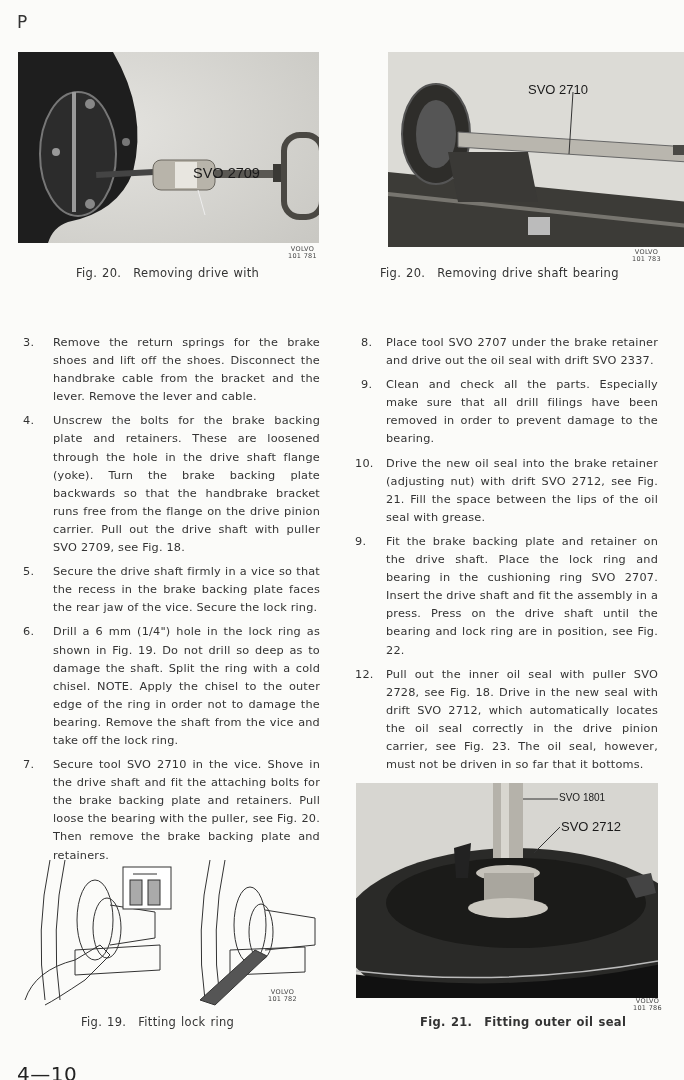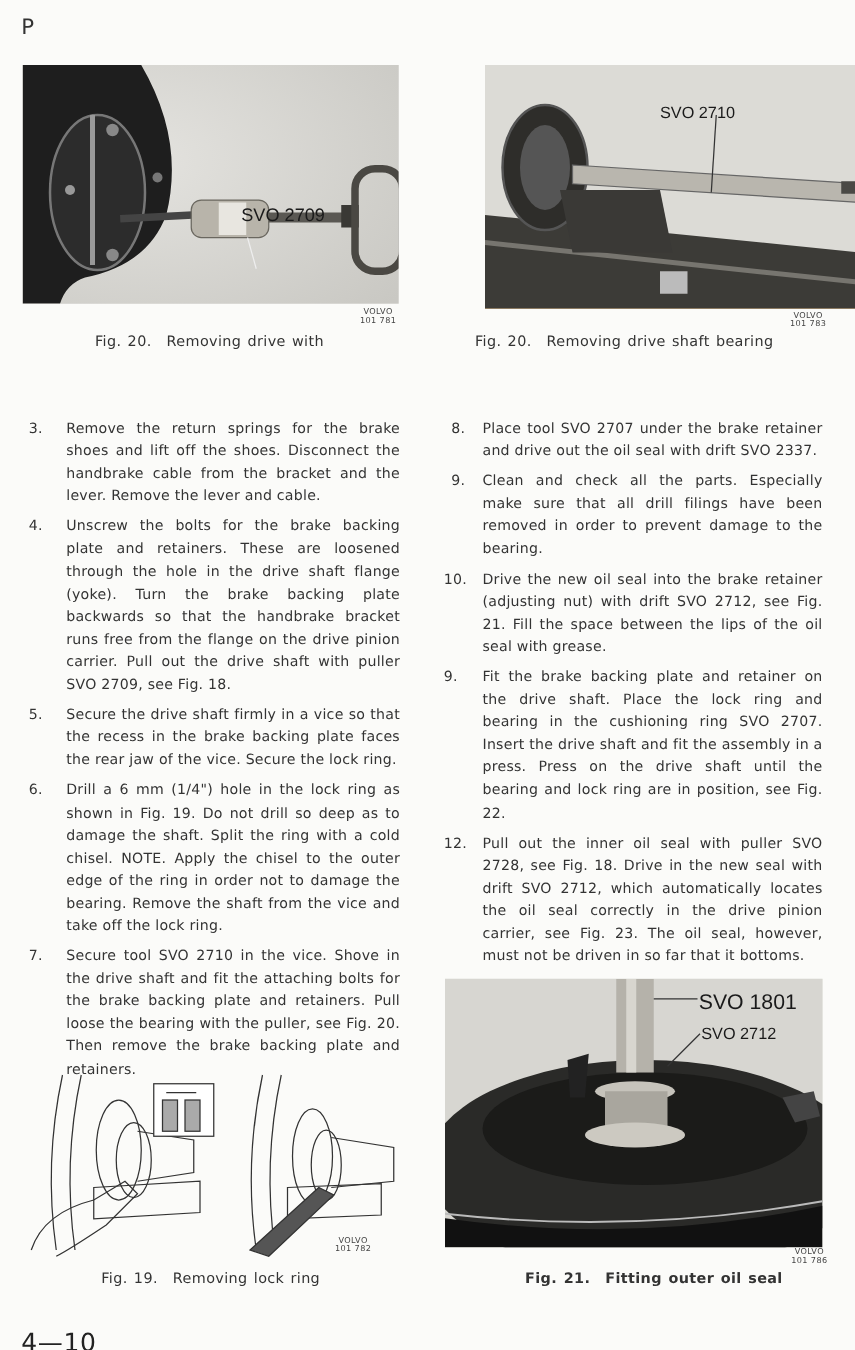--- a/index.html
+++ b/index.html
@@ -122,41 +122,41 @@
     <path d="M250 60 L300 68 L300 95 L250 100"></path>
     <path d="M215 100 L290 97 L290 122 L215 125 Z"></path>
     <path d="M185 150 L240 100 L252 106 L200 155 Z" fill="#555"></path>
   </svg>
 </div>
 <div class="ref" style="left:268px; top:989px;">
   <div>VOLVO</div>
   <div>101 782</div>
 </div>
 <div class="caption" style="left:81px; top:1015px;">
-  <span class="num">Fig. 19.</span><span>Removing lock ring</span>
+  <span class="num">Fig. 19.</span><span>Fitting lock ring</span>
 </div>
 
 <div class="photo" style="left:356px; top:783px; width:302px; height:215px; background:#d4d3ce;">
   <svg width="302" height="215" viewBox="0 0 302 215">
     <rect width="302" height="215" fill="#d7d6d1"></rect>
     <ellipse cx="160" cy="150" rx="175" ry="85" fill="#2a2a28"></ellipse>
     <ellipse cx="160" cy="120" rx="130" ry="45" fill="#1b1b19"></ellipse>
     <path d="M-10 190 Q150 215 310 180 L310 215 L-10 215 Z" fill="#111"></path>
     <path d="M0 188 Q150 205 302 178" stroke="#bbb" stroke-width="1.5" fill="none"></path>
     <rect x="137" y="0" width="30" height="75" fill="#b5b2aa"></rect>
     <rect x="145" y="0" width="8" height="75" fill="#d8d6cf"></rect>
     <ellipse cx="152" cy="90" rx="32" ry="8" fill="#c6c3bb"></ellipse>
     <rect x="128" y="90" width="50" height="30" fill="#a9a69e"></rect>
     <ellipse cx="152" cy="125" rx="40" ry="10" fill="#ccc9c1"></ellipse>
     <path d="M98 65 L115 60 L112 95 L100 95 Z" fill="#222"></path>
     <path d="M270 95 L295 90 L300 110 L280 115 Z" fill="#444"></path>
     <line x1="167" y1="16" x2="202" y2="16" stroke="#333"></line>
     <line x1="178" y1="70" x2="204" y2="44" stroke="#333"></line>
   </svg>
-  <div class="callout" style="left:203px; top:9px; font-size:17px;">SVO 1801</div>
+  <div class="callout" style="left:203px; top:9px; font-size:10px;">SVO 1801</div>
   <div class="callout" style="left:205px; top:36px; font-size:13px;">SVO 2712</div>
 </div>
 <div class="ref" style="left:633px; top:998px;">
   <div>VOLVO</div>
   <div>101 786</div>
 </div>
 <div class="caption" style="left:420px; top:1015px;font-weight:bold;">
   <span class="num">Fig. 21.</span><span>Fitting outer oil seal</span>
 </div>
 

